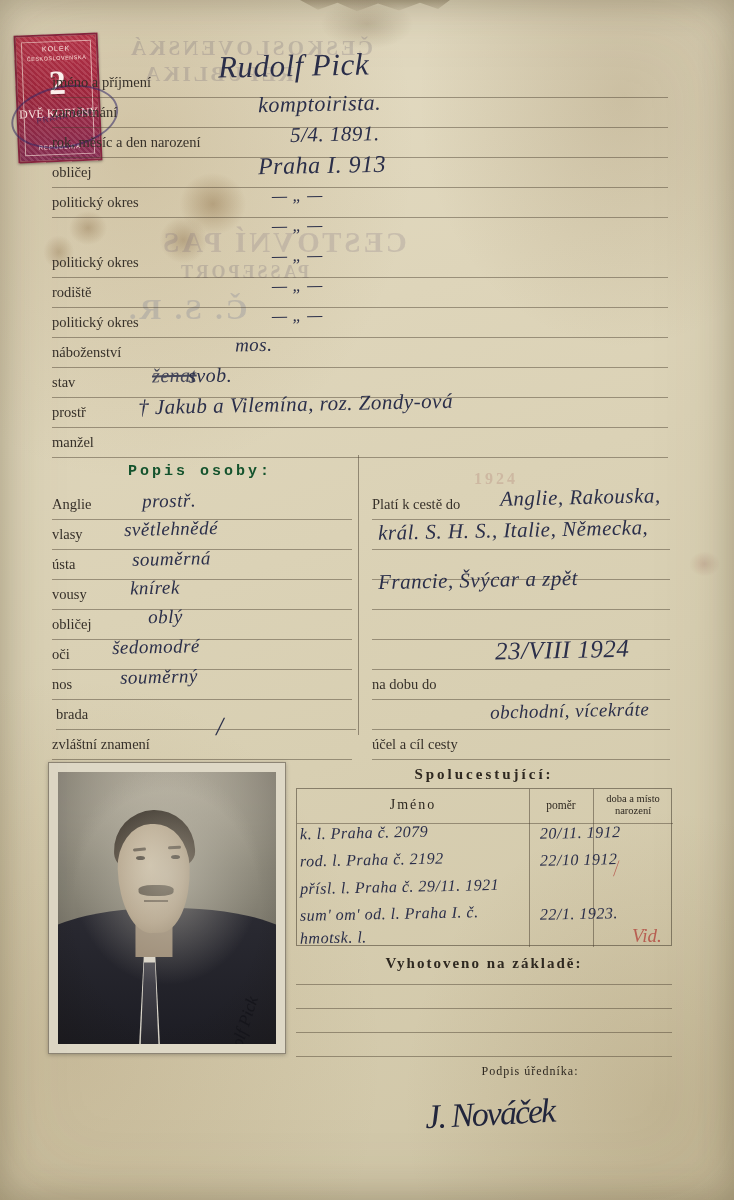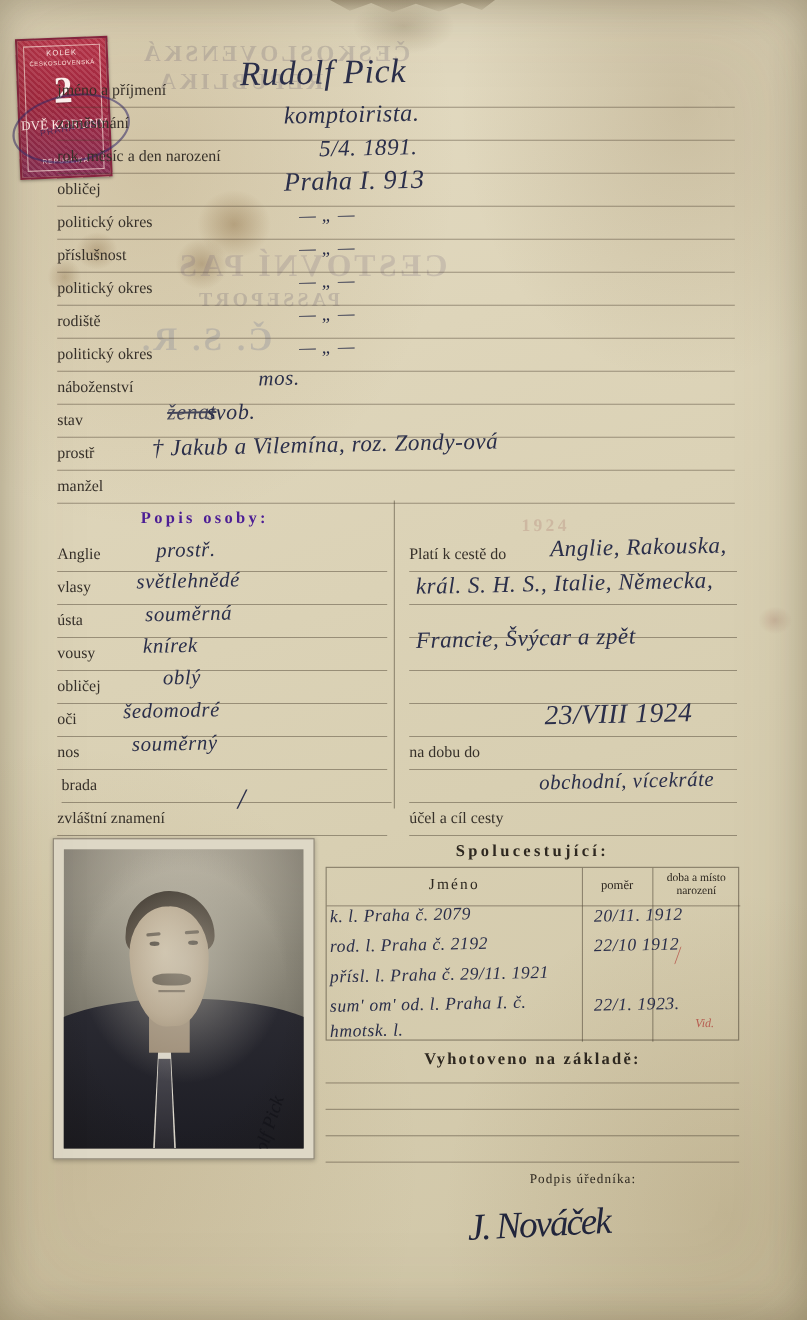--- a/index.html
+++ b/index.html
@@ -169,25 +169,25 @@
     color: #2b2f4a;
     font-style: italic;
     white-space: nowrap;
     transform: rotate(-1.2deg);
     letter-spacing: 0.5px;
   }
 
   
   .section-title {
     position: absolute;
-    font-family: Liberation Serif, serif;
+    font-family: Liberation Mono, monospace;
     font-weight: bold;
     font-size: 15px;
     letter-spacing: 3px;
-    color: #4c1d95;
+    color: #14532d;
   }
 
   
   .photo-frame {
     position: absolute;
     left: 48px;
     top: 762px;
     width: 238px;
     height: 292px;
     background: #ded8c6;
@@ -409,24 +409,20 @@
       <div class="rule"></div>
     </div>
     <div class="hand" style="left:258px; top:152px; font-size:24px;">Praha I. 913</div>
 
     <div class="row" style="left:52px; top:188px; width:616px;">
       <div class="lbl">politický okres</div>
       <div class="rule"></div>
     </div>
     <div class="hand" style="left:272px; top:186px; font-size:17px;">— „ —</div>
 
-    <div class="row" style="left:52px; top:218px; width:616px;">
-      <div class="lbl">příslušnost</div>
-      <div class="rule"></div>
-    </div>
     <div class="hand" style="left:272px; top:216px; font-size:17px;">— „ —</div>
 
     <div class="row" style="left:52px; top:248px; width:616px;">
       <div class="lbl">politický okres</div>
       <div class="rule"></div>
     </div>
     <div class="hand" style="left:272px; top:246px; font-size:17px;">— „ —</div>
 
     <div class="row" style="left:52px; top:278px; width:616px;">
       <div class="lbl">rodiště</div>
@@ -611,21 +607,21 @@
   <div class="hand" style="left:300px; top:851px; font-size:16px;">rod. l. Praha č. 2192</div>
   <div class="hand" style="left:540px; top:851px; font-size:16px;">22/10 1912</div>
 
   <div class="hand" style="left:300px; top:878px; font-size:16px;">přísl. l. Praha č. 29/11. 1921</div>
 
   <div class="hand" style="left:300px; top:905px; font-size:16px;">sum' om' od. l. Praha I. č.</div>
   <div class="hand" style="left:540px; top:905px; font-size:16px;">22/1. 1923.</div>
 
   <div class="hand" style="left:300px; top:929px; font-size:16px;">hmotsk. l.</div>
 
-  <div class="red-ink" style="left:632px; top:925px; font-size:11px;">Vid.</div>
+  <div class="red-ink" style="left:632px; top:925px; font-size:19px;">Vid.</div>
   <div class="red-ink" style="left:610px; top:860px; font-size:15px; transform:rotate(-28deg); letter-spacing:6px;">⟋</div>
 
   <div class="center-txt" style="left:296px; top:955px; width:376px; font-size:15px; font-weight:bold; letter-spacing:2px;">Vyhotoveno na základě:</div>
 
   <div class="hline" style="left:296px; top:984px; width:376px;"></div>
   <div class="hline" style="left:296px; top:1008px; width:376px;"></div>
   <div class="hline" style="left:296px; top:1032px; width:376px;"></div>
   <div class="hline" style="left:296px; top:1056px; width:376px;"></div>
 
   <div class="center-txt" style="left:430px; top:1064px; width:200px; font-size:12px; letter-spacing:1px;">Podpis úředníka:</div>

